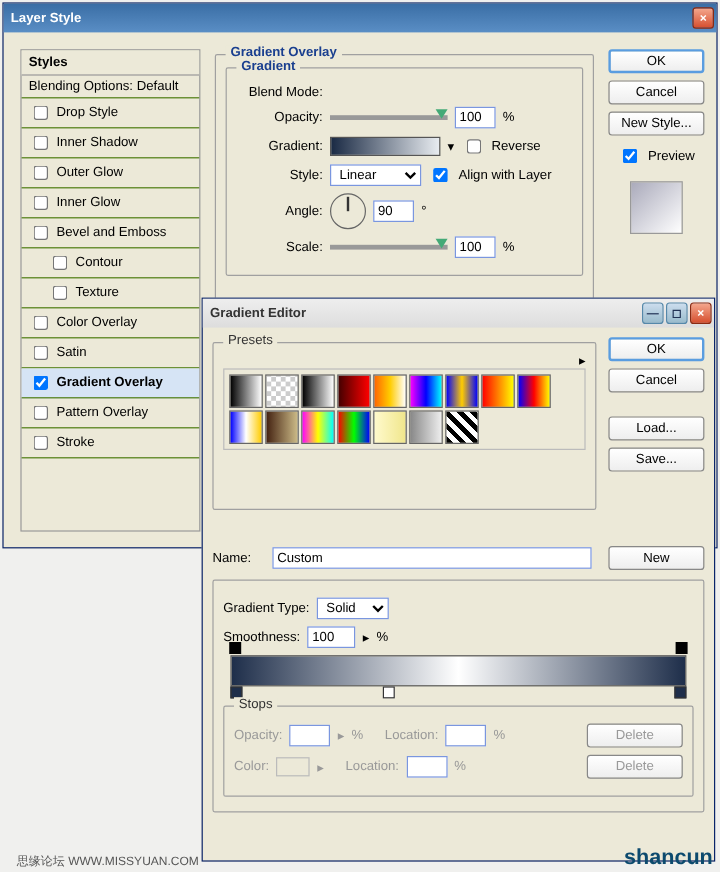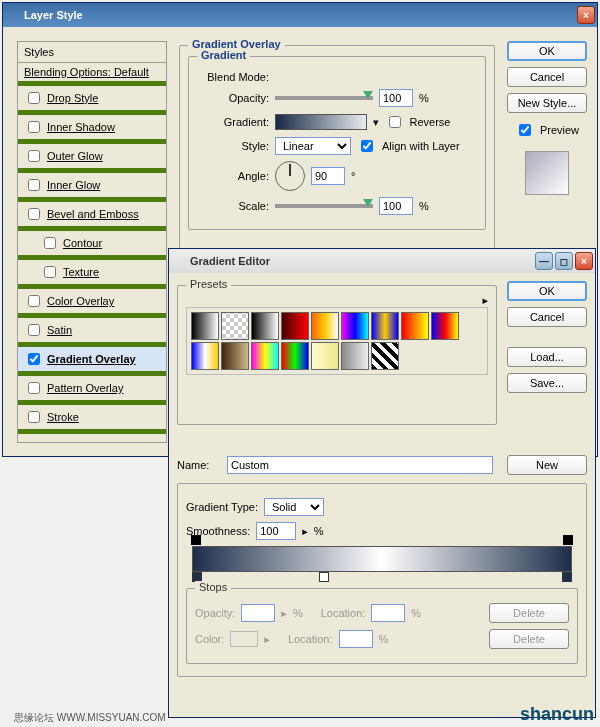--- a/index.html
+++ b/index.html
@@ -1,30 +1,30 @@
 <!DOCTYPE html>
 <html><head>
 <meta charset="utf-8">
 <style>
 * { box-sizing: border-box; font-family: Tahoma, sans-serif; font-size: 11px; }
 body { margin: 0; background: #f0f0ee; width: 600px; height: 727px; position: relative; overflow: hidden; }
 .window { position: absolute; background: #ece9d8; border: 1px solid #0a246a; }
-.titlebar { height: 24px; display: flex; align-items: center; padding: 0 2px 0 21px; justify-content: space-between; }
+.titlebar { height: 24px; display: flex; align-items: center; padding: 0 2px 0 6px; justify-content: space-between; }
 .titlebar.blue { background: linear-gradient(#3a6ea5, #5a8ec5); color: #fff; font-weight: bold; }
 .titlebar.grey { background: linear-gradient(#eee, #ddd); color: #333; font-weight: bold; }
 .titlebtns { display: flex; gap: 2px; }
 .tbtn { width: 18px; height: 18px; background: linear-gradient(#f4a78d, #d64f2f); border: 1px solid #8b2a12; border-radius: 3px; color: #fff; display: flex; align-items: center; justify-content: center; font-weight: bold; font-size: 10px; }
 .tbtn.min, .tbtn.max { background: linear-gradient(#cde, #9bc); border-color: #58a; color: #235; }
 .body { padding: 8px; }
 .fieldset { border: 1px solid #a0a0a0; border-radius: 2px; padding: 8px; margin: 4px 0; position: relative; }
 .legend { position: absolute; top: -8px; left: 8px; background: #ece9d8; padding: 0 4px; color: #1a3f8f; font-weight: bold; }
 .legend.plain { color: #333; font-weight: normal; }
 .styleslist { position: absolute; left: 14px; top: 38px; width: 150px; height: 402px; border: 1px solid #999; background: #ece9d8; }
-.styleshdr { background: #ece9d8; border-bottom: 1px solid #999; padding: 4px 6px; }
-.stylerow { padding: 3px 6px; border-bottom: 5px solid #4d7c0f; display: flex; align-items: center; gap: 4px; text-decoration: underline; }
+.styleshdr { background: #ece9d8; border-bottom: 1px solid #999; padding: 4px 6px; font-weight: bold; }
+.stylerow { padding: 3px 6px; border-bottom: 1px solid #4d7c0f; display: flex; align-items: center; gap: 4px; }
 .stylerow.selected { background: #d6e4f5; font-weight: bold; }
 .stylerow.sub { padding-left: 22px; }
 input[type=checkbox] { width: 12px; height: 12px; }
 .btn { width: 80px; height: 20px; background: linear-gradient(#fff, #eee); border: 1px solid #888; border-radius: 3px; display: inline-flex; align-items: center; justify-content: center; cursor: pointer; }
 .btn.hl { border: 2px solid #5a9de0; }
 .row { display: flex; align-items: center; gap: 6px; margin: 6px 0; }
 .lbl { width: 72px; text-align: right; }
 select, input[type=text] { border: 1px solid #7a96df; background: #fff; height: 18px; padding: 0 3px; }
 .slider { display: inline-block; height: 4px; background: #999; position: relative; }
 .slider::after { content: ''; position: absolute; right: 0; top: -5px; width: 0; height: 0; border-left: 5px solid transparent; border-right: 5px solid transparent; border-top: 8px solid #4a7; }

